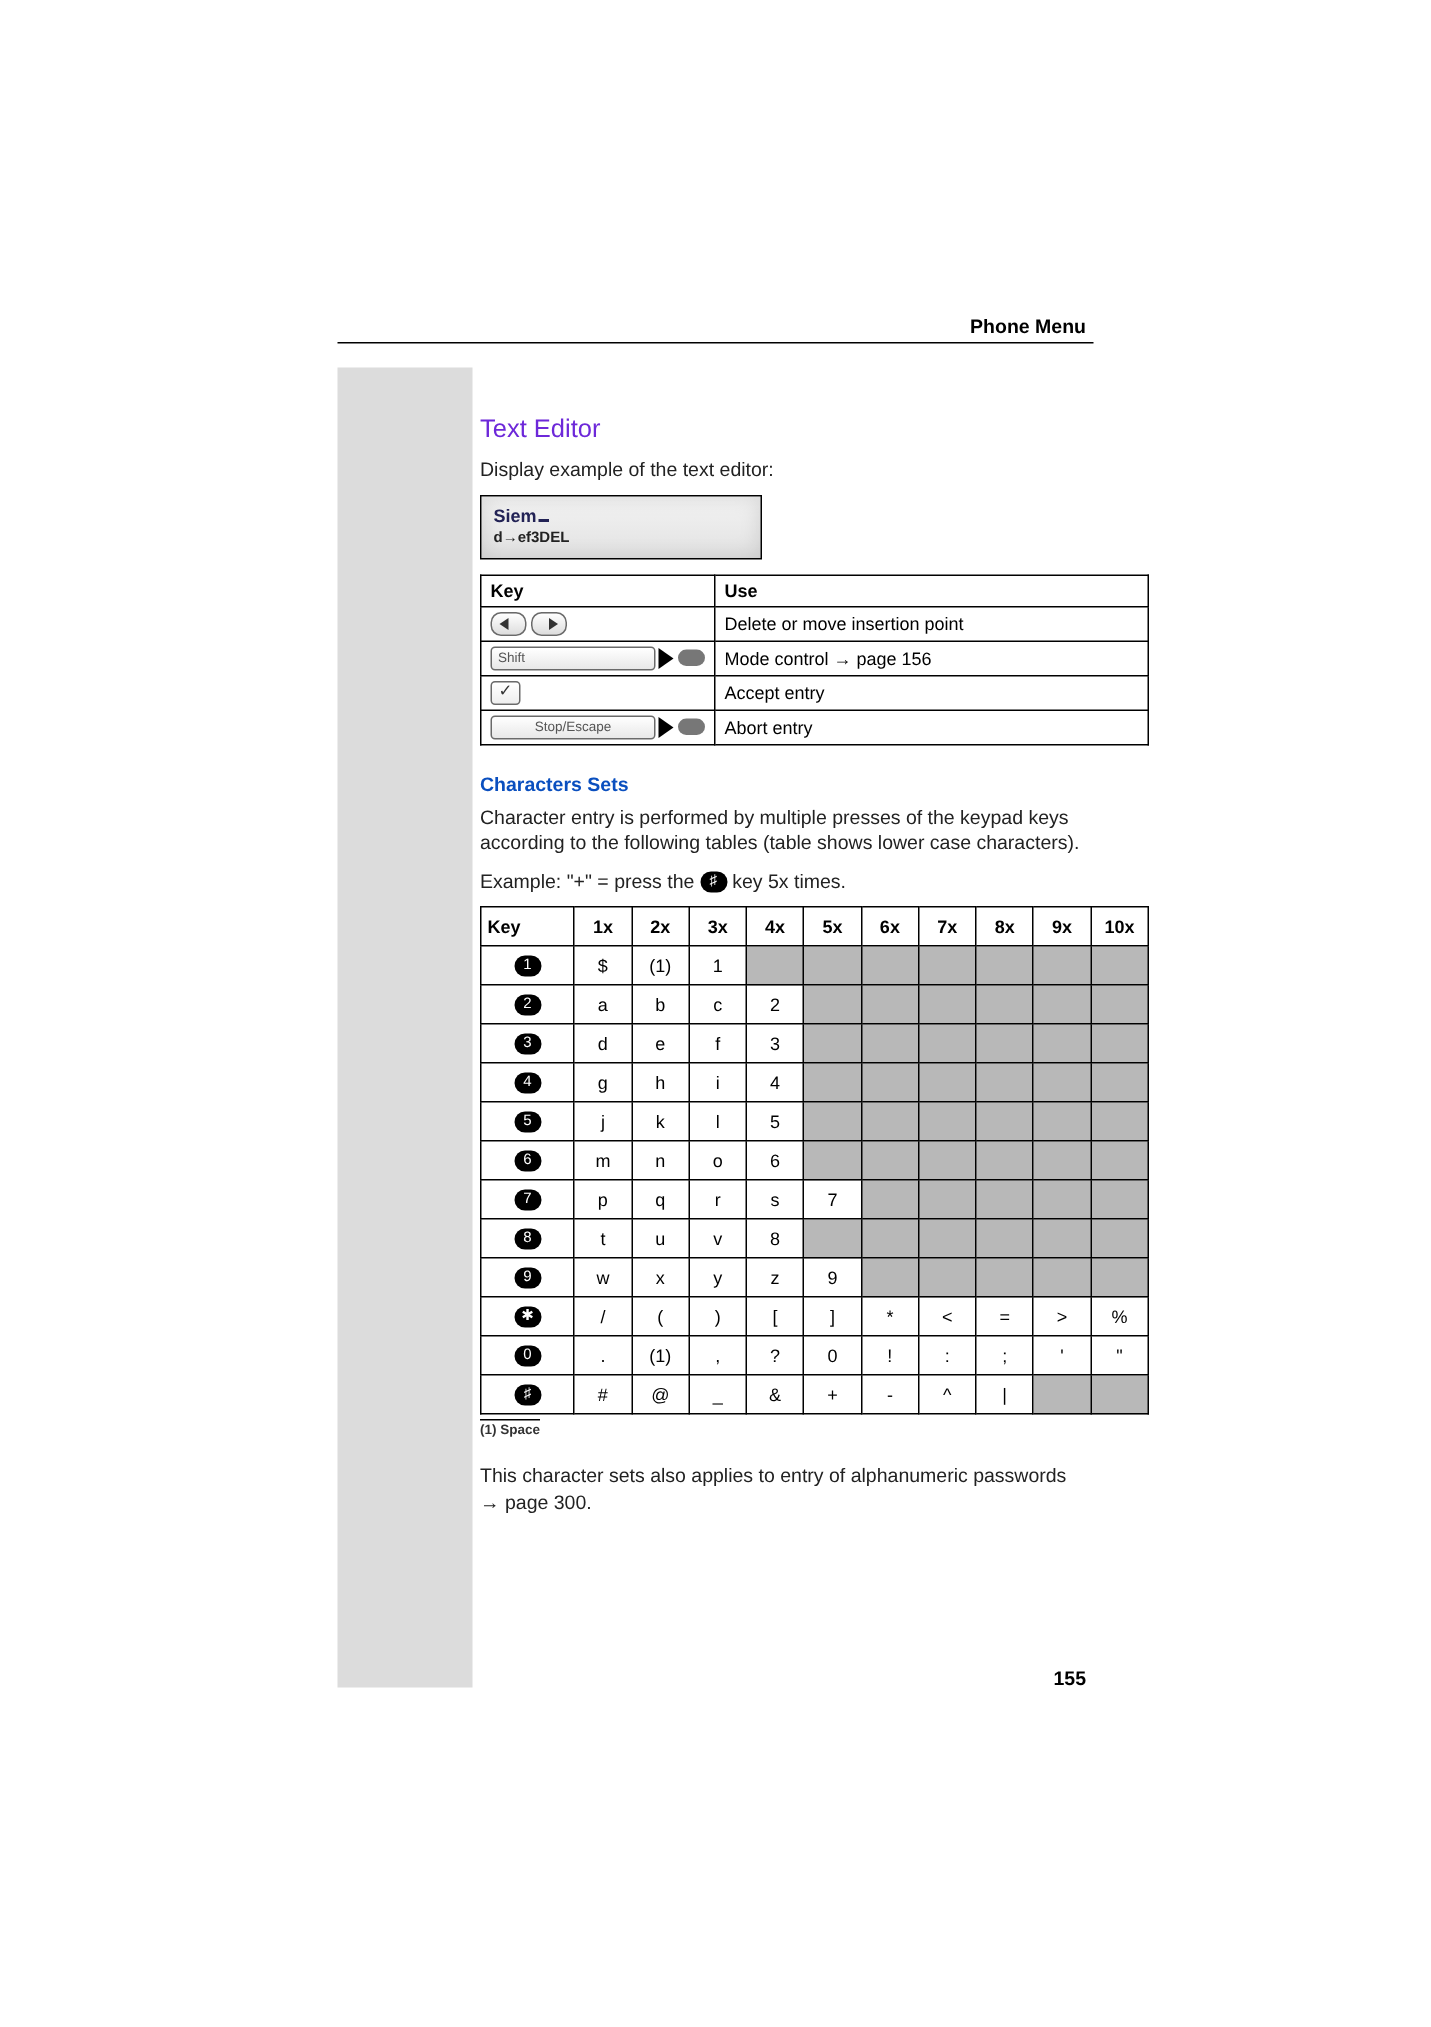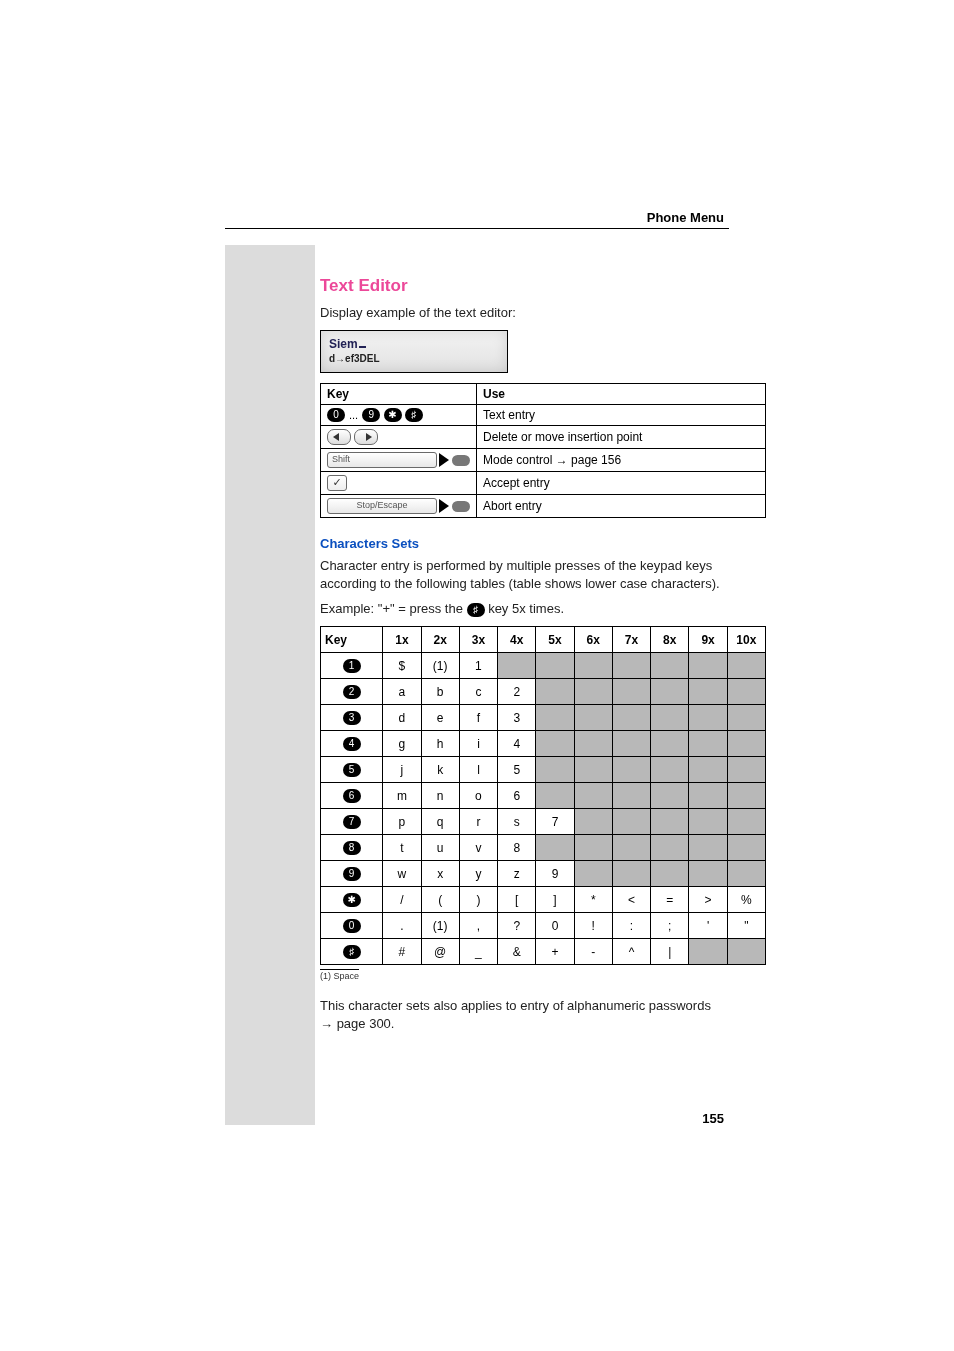--- a/index.html
+++ b/index.html
@@ -2,21 +2,21 @@
 <html><head>
 <meta charset="utf-8">
 <style>
   html,body{margin:0;padding:0;background:#fff;font-family:Arial,Helvetica,sans-serif;color:#000;}
   .page{width:914px;height:1351px;margin:0 auto;position:relative;}
   .header-line{position:absolute;left:205px;right:205px;top:228px;border-top:1.5px solid #000;}
   .header-title{position:absolute;right:210px;top:210px;font-size:13px;font-weight:bold;}
   .gray-bar{position:absolute;left:205px;top:245px;width:90px;height:880px;background:#dcdcdc;}
   .content{position:absolute;left:300px;top:258px;width:446px;}
   h2{color:#0a4fbf;font-size:22px;margin:0 0 14px 0;font-weight:bold;}
-  h3{color:#ec4899;font-size:17px;margin:18px 0 8px 0;font-weight:bold;}
+  h3{color:#6d28d9;font-size:17px;margin:18px 0 8px 0;font-weight:normal;}
   h4{color:#0a4fbf;font-size:13px;margin:18px 0 6px 0;font-weight:bold;}
   .body-text{font-size:13px;line-height:1.35;margin:0 0 8px 0;color:#222;}
   .lcd-box{border:1px solid #000;width:170px;padding:6px 8px 8px 8px;margin:6px 0 10px 0;
     background:linear-gradient(#f3f3f3,#e2e2e2);box-shadow:inset 0 0 14px rgba(0,0,0,.12);}
   .lcd-line1{font-size:12px;font-weight:bold;color:#225;}
   .lcd-cursor{display:inline-block;width:7px;border-bottom:2px solid #225;margin-left:1px;}
   .lcd-line2{font-size:10px;font-weight:bold;color:#222;margin-top:2px;}
   table.func{border-collapse:collapse;width:100%;font-size:12px;}
   table.func th,table.func td{border:1px solid #000;padding:3px 6px;vertical-align:middle;}
   table.func th{font-weight:bold;text-align:left;background:#fff;}
@@ -35,21 +35,21 @@
     background:linear-gradient(#fff,#e8e8e8);font-size:9px;line-height:12px;padding:0 4px;color:#555;vertical-align:middle;}
   .tab-tri{display:inline-block;width:0;height:0;border-top:7px solid transparent;border-bottom:7px solid transparent;
     border-left:10px solid #000;vertical-align:middle;margin-left:2px;}
   .oval-btn{display:inline-block;width:18px;height:11px;border-radius:6px;background:#777;vertical-align:middle;margin-left:3px;}
   .check-key{display:inline-block;width:18px;height:14px;border:1px solid #6a6a6a;border-radius:3px;
     background:linear-gradient(#fff,#eee);vertical-align:middle;text-align:center;font-size:11px;line-height:12px;color:#333;}
   table.chars{border-collapse:collapse;width:100%;font-size:12px;margin-top:2px;}
   table.chars th,table.chars td{border:1px solid #000;padding:3px 0;text-align:center;height:19px;}
   table.chars th{font-weight:bold;background:#fff;}
   table.chars td.shaded{background:#b8b8b8;}
-  .foot-note{font-size:9px;color:#333;margin-top:2px;border-top:1px solid #000;display:inline-block;padding-top:1px;}
+  .foot-note{font-size:9px;color:#333;margin-top:2px;border-top:1px solid #000;display:inline-block;padding-top:1px;font-weight:bold;}
   .page-num{position:absolute;right:210px;bottom:225px;font-size:13px;font-weight:bold;}
   .inline-pill{display:inline-block;min-width:14px;height:14px;border-radius:7px;background:#000;color:#fff;
     font-size:10px;line-height:14px;text-align:center;padding:0 2px;vertical-align:middle;}
 </style>
 </head>
 <body>
 
 <div class="page">
   <div class="header-title">Phone Menu</div>
   <div class="header-line"></div>
@@ -69,24 +69,20 @@
     </div>
 
     <table class="func">
       <thead>
         <tr>
           <th style="width:34%;">Key</th>
           <th>Use</th>
         </tr>
       </thead>
       <tbody id="func-body">
-          <tr>
-            <td class="key-cell"><span class="key-pill">0</span><span class="dots">...</span><span class="key-pill">9</span> <span class="key-pill">✱</span> <span class="key-pill">♯</span></td>
-            <td>Text entry</td>
-          </tr>
           <tr>
             <td class="key-cell"><span class="nav-pill"><span class="tri-left"></span></span> <span class="nav-pill"><span class="tri-right"></span></span></td>
             <td>Delete or move insertion point</td>
           </tr>
           <tr>
             <td class="key-cell"><span class="long-key" style="width:100px;">Shift</span><span class="tab-tri"></span><span class="oval-btn"></span></td>
             <td>Mode control <span class="arrow-right">→</span> page 156</td>
           </tr>
           <tr>
             <td class="key-cell"><span class="check-key">✓</span></td>

